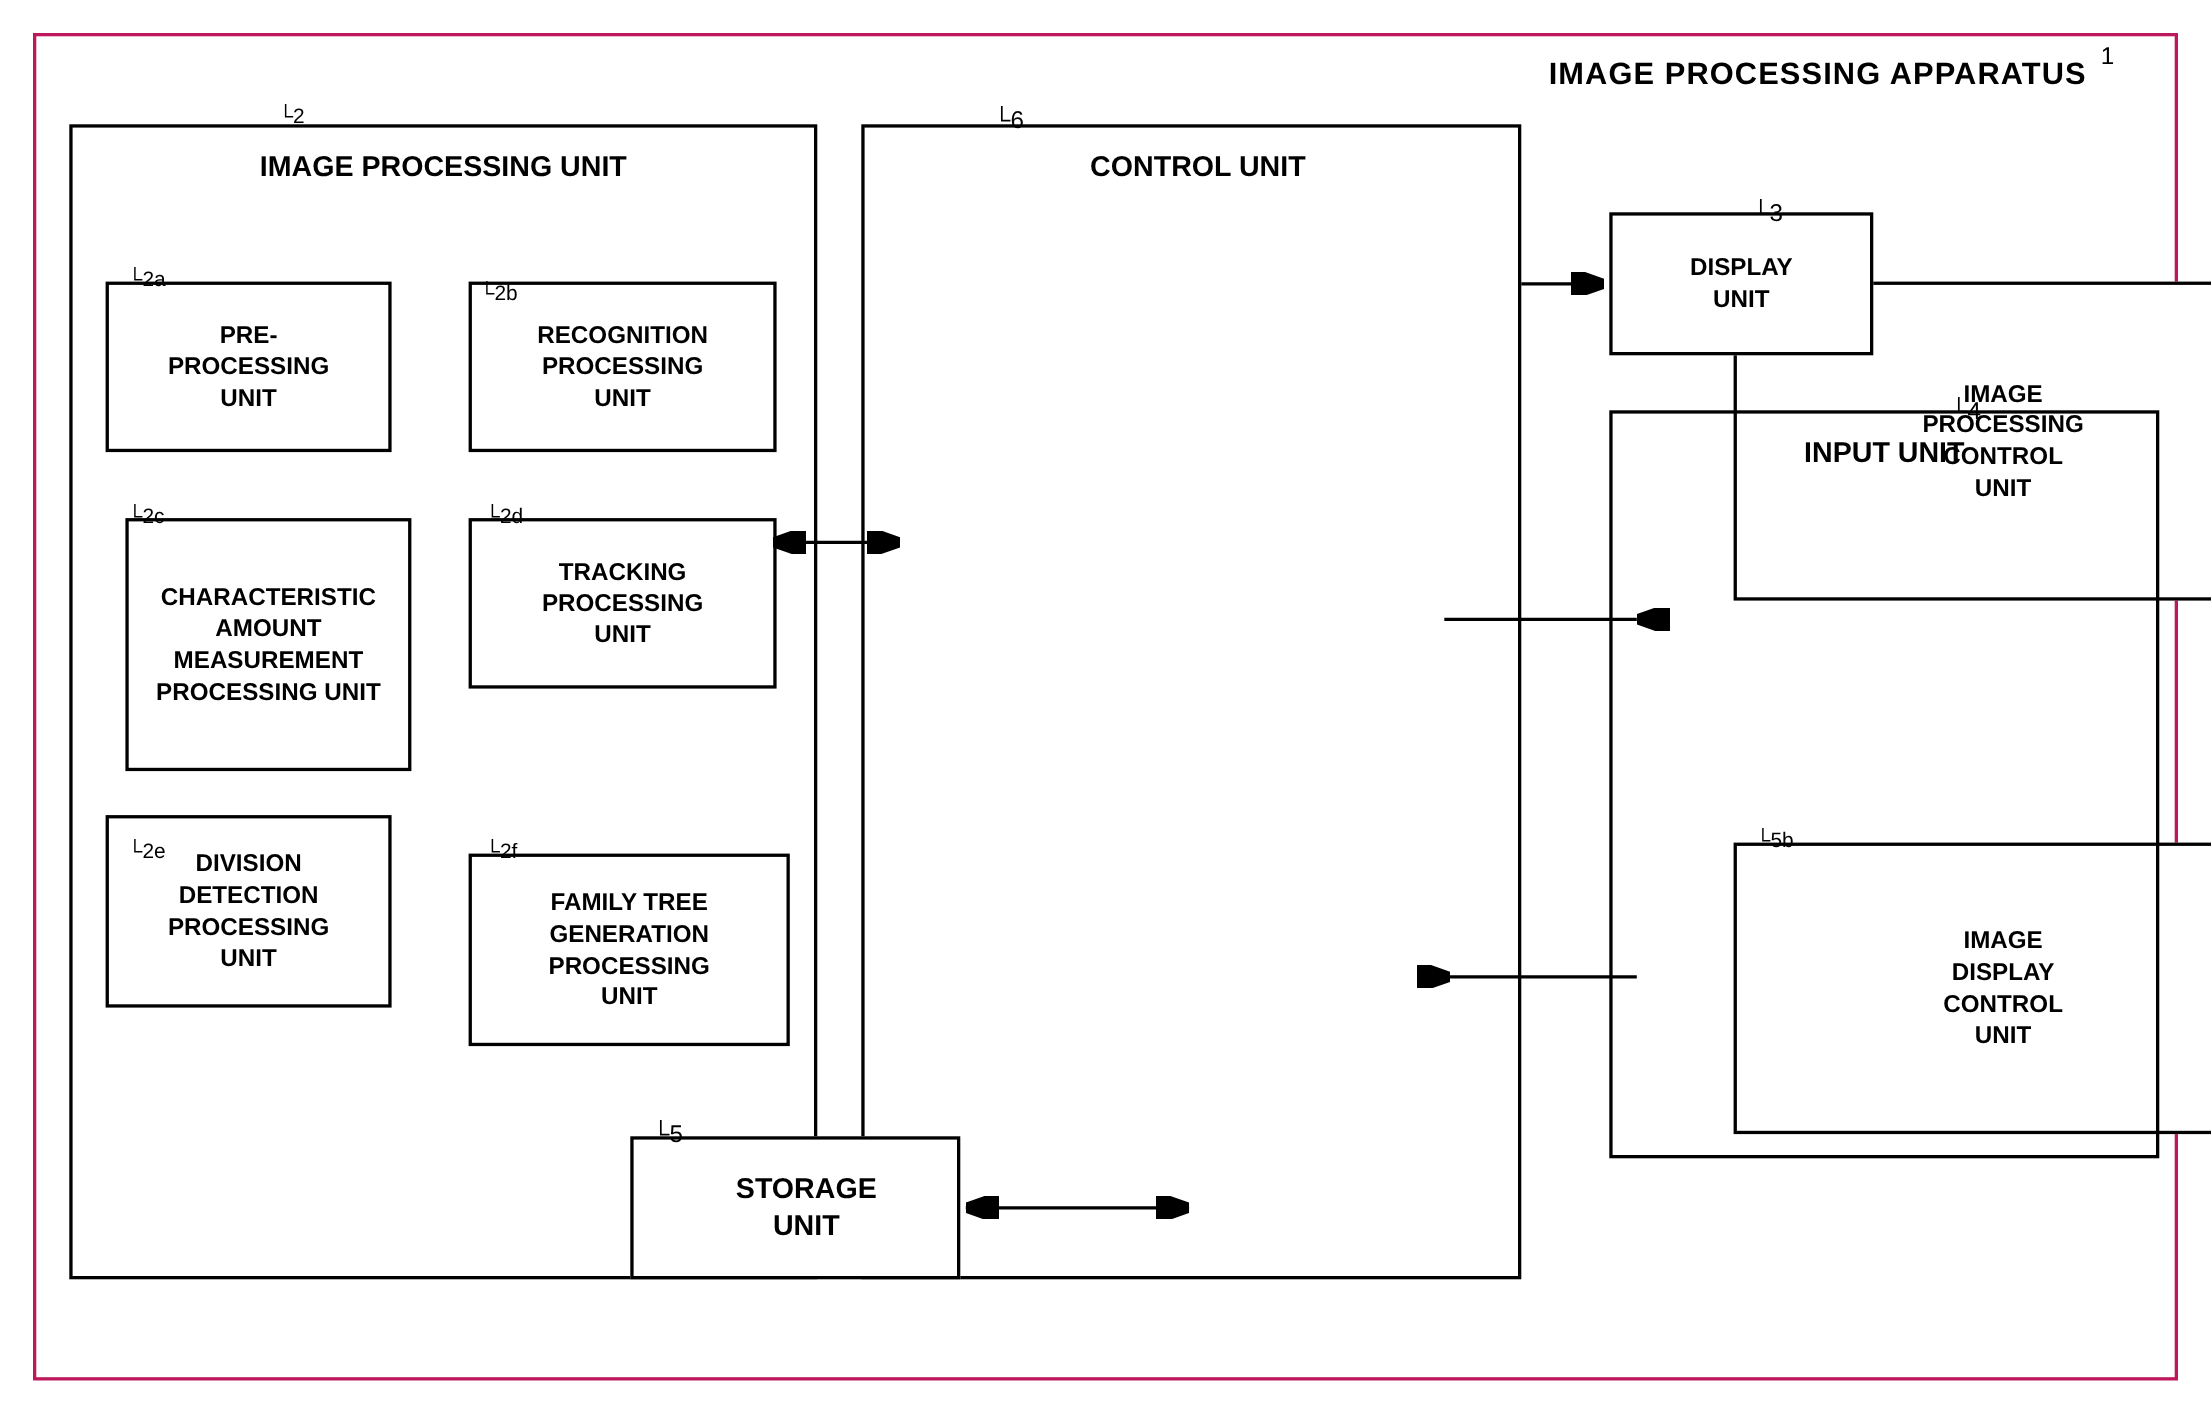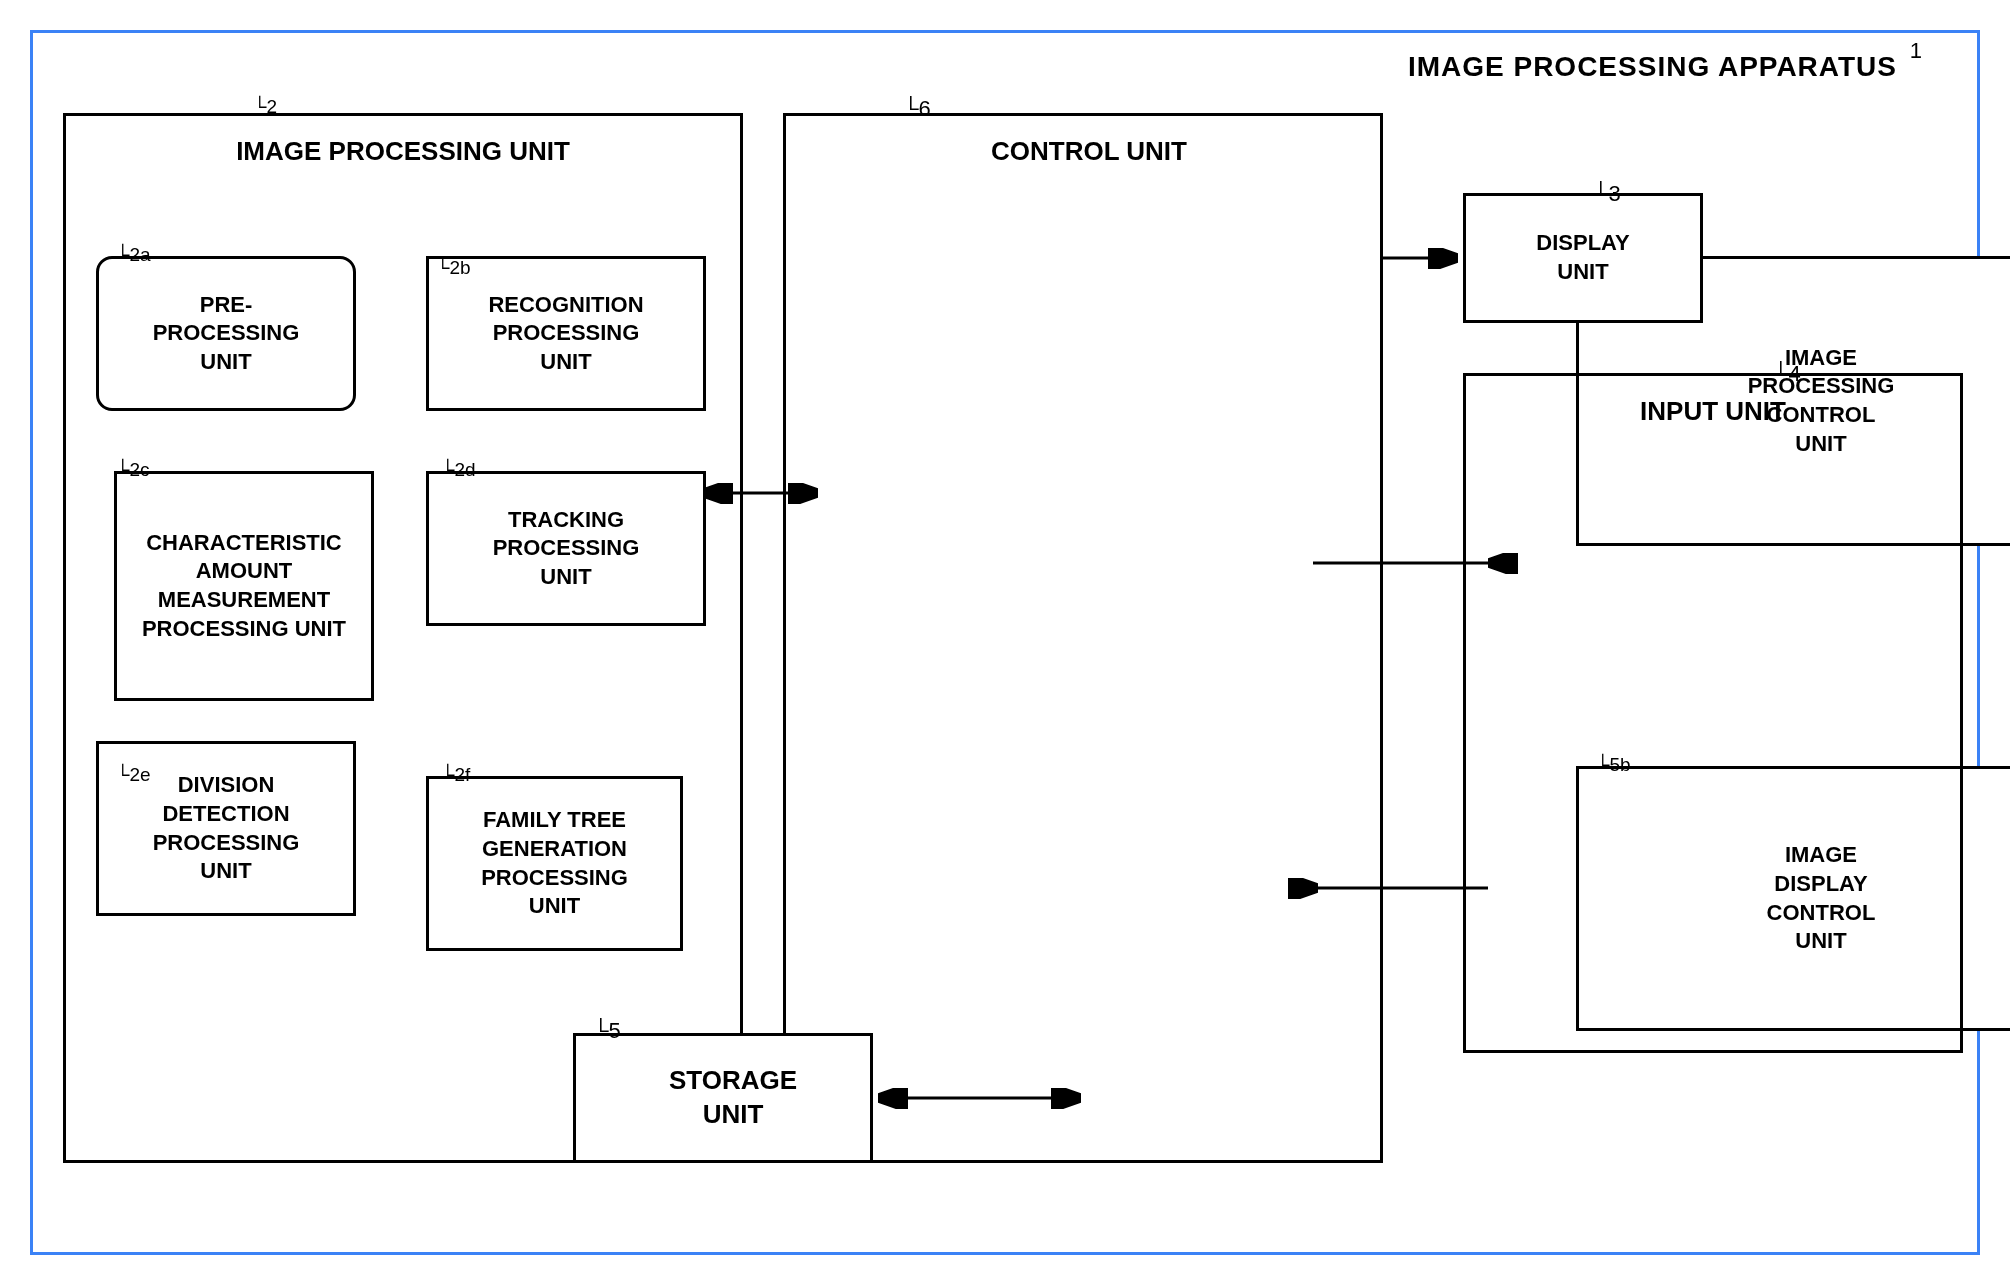--- a/index.html
+++ b/index.html
@@ -10,21 +10,21 @@
       height: 1285px;
       overflow: hidden;
       position: relative;
     }
     .diagram-container {
       position: absolute;
       top: 30px;
       left: 30px;
       right: 30px;
       bottom: 30px;
-      border: 3px solid #3b82f6;
+      border: 3px solid #be185d;
       background: #fff;
     }
     .title-apparatus {
       position: absolute;
       top: 18px;
       right: 80px;
       font-size: 28px;
       font-weight: bold;
       letter-spacing: 1px;
     }
@@ -73,21 +73,20 @@
     .sub-label {
       position: absolute;
       font-size: 19px;
     }
     
     .box-2a {
       top: 140px;
       left: 30px;
       width: 260px;
       height: 155px;
-      border-radius: 16px;
     }
     .label-2a { top: 128px; left: 50px; }
     
     .box-2b {
       top: 140px;
       left: 360px;
       width: 280px;
       height: 155px;
     }
     .label-2b { top: 128px; left: 370px; margin-top: 13px; }
@@ -113,21 +112,21 @@
       top: 625px;
       left: 30px;
       width: 260px;
       height: 175px;
     }
     .label-2e { top: 648px; left: 50px; }
     
     .box-2f {
       top: 660px;
       left: 360px;
-      width: 257px;
+      width: 292px;
       height: 175px;
     }
     .label-2f { top: 648px; left: 375px; }
 
     
     .box-control {
       position: absolute;
       top: 80px;
       left: 750px;
       width: 600px;

